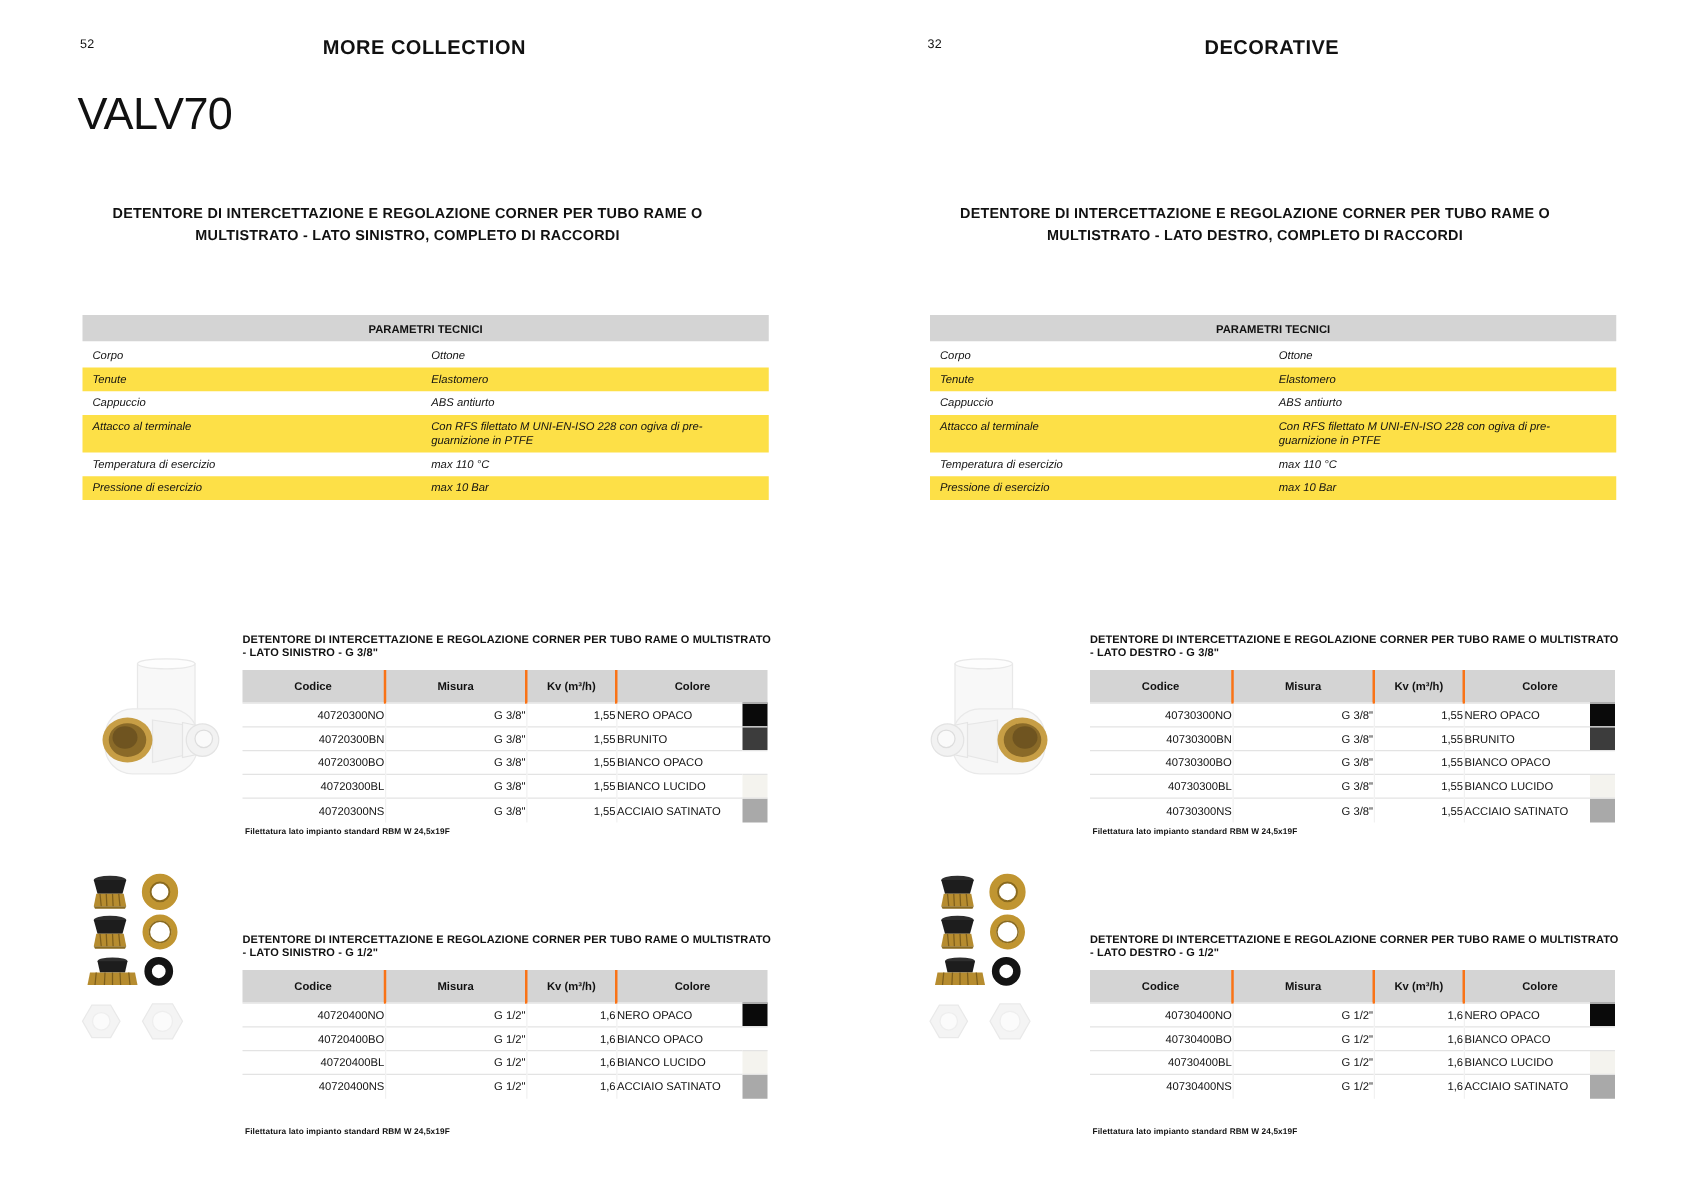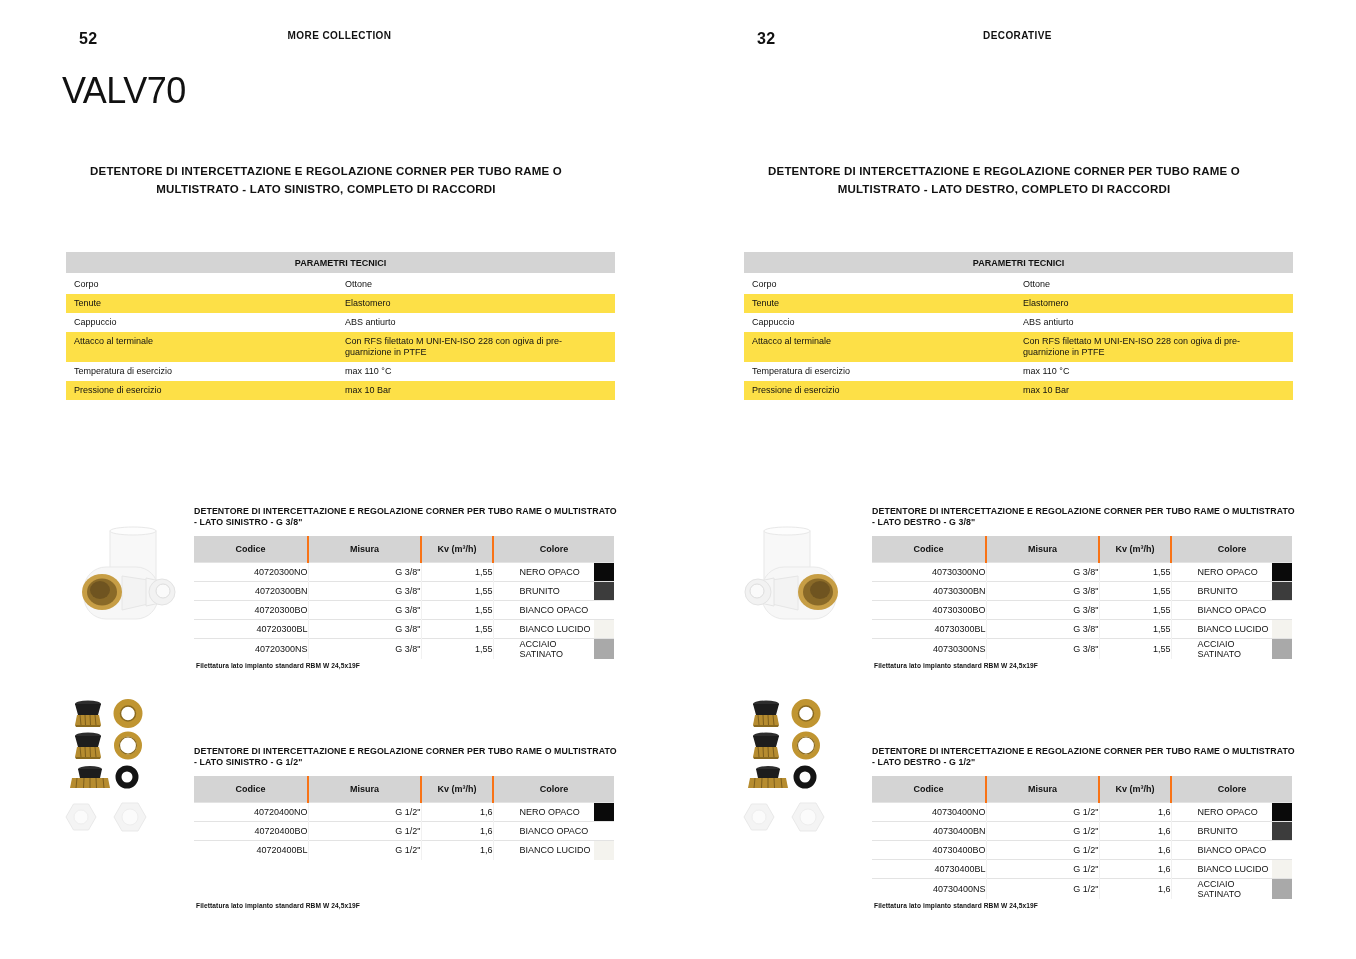--- a/index.html
+++ b/index.html
@@ -1,44 +1,44 @@
 <!DOCTYPE html>
 <html><head>
 <meta charset="utf-8">
 <style>
   * { margin:0; padding:0; box-sizing:border-box; }
   html,body { width:1356px; height:959px; background:#ffffff; font-family:"Liberation Sans",sans-serif; color:#111; position:relative; overflow:hidden; }
   .page { position:absolute; top:0; width:678px; height:959px; }
   #page-52 { left:0; } #page-53 { left:678px; }
 
-  .page-number { position:absolute; left:79px; top:30px; font-size:16px; font-weight:bold; letter-spacing:.3px; }
-  .collection-label { position:absolute; left:232px; top:30px; width:215px; text-align:center; font-size:10px; font-weight:bold; letter-spacing:.4px; }
+  .page-number { position:absolute; left:64px; top:30px; font-size:10px; font-weight:normal; letter-spacing:.3px; }
+  .collection-label { position:absolute; left:232px; top:30px; width:215px; text-align:center; font-size:16px; font-weight:bold; letter-spacing:.4px; }
   .page-title { position:absolute; left:62px; top:70px; font-size:36px; font-weight:500; letter-spacing:-.5px; }
   .description { position:absolute; left:62px; top:163px; width:528px; text-align:center; font-size:11.5px; font-weight:bold; line-height:17.5px; letter-spacing:.2px; }
 
   
   .tech-table { position:absolute; left:66px; top:252px; width:549px; font-size:9px; }
   .tech-title { background:#d4d4d4; height:21px; line-height:23px; text-align:center; font-weight:bold; font-size:9px; margin-bottom:2px; }
-  .trow { display:flex; align-items:flex-start; padding:4px 0; }
+  .trow { display:flex; align-items:flex-start; padding:4px 0;font-style:italic; }
   .trow.alt { background:#fde047; }
   .tl { width:279px; padding-left:8px; line-height:11px; }
   .tv { width:240px; line-height:11px; }
 
   
   .pt-title { position:absolute; left:194px; width:424px; font-size:8.8px; font-weight:bold; line-height:11px; letter-spacing:.1px; }
   .pt-title.t1 { top:506px; } .pt-title.t2 { top:746px; }
   .ptable { position:absolute; left:194px; width:420px; border-collapse:collapse; table-layout:fixed; font-size:9px; }
   .ptable.t1 { top:536px; } .ptable.t2 { top:776px; }
   .ptable col.c1{width:114px} .ptable col.c2{width:113px} .ptable col.c3{width:72px} .ptable col.c4{width:101px} .ptable col.c5{width:20px}
   .ptable th { background:#d4d4d4; height:26px; font-weight:bold; text-align:center; font-size:9px; }
   .ptable th + th { border-left:2px solid #f97316; }
   .ptable td { height:19.2px; border-top:1px solid #e3e3e3; }
   .ptable td.cc { text-align:right; border-left:1px solid #f1f1f1; }
   .ptable td.cc:first-child { border-left:none; }
-  .ptable td.cl { text-align:left; padding-left:26px; border-left:1px solid #f1f1f1; }
+  .ptable td.cl { text-align:left; padding-left:0; border-left:1px solid #f1f1f1; }
   .ptable td.sw { padding:0; }
   .footnote { position:absolute; left:196px; font-size:6.6px; font-weight:bold; letter-spacing:.1px; }
   .footnote.f1 { top:662px; } .footnote.f2 { top:902px; }
 
   .valve-img { position:absolute; left:56px; top:521px; width:130px; height:130px; }
   .valve-img.mirror { transform:scaleX(-1); }
   .fittings-img { position:absolute; left:56px; top:687px; width:130px; height:160px; }
 </style>
 </head>
 <body>
@@ -211,20 +211,27 @@
           <td class="cl">BIANCO OPACO</td>
           <td class="sw" style="background: rgb(255, 255, 255);"></td>
         </tr>
     <tr>
           <td class="cc">40720400BL</td>
           <td class="cc">G 1/2"</td>
           <td class="cc">1,6</td>
           <td class="cl">BIANCO LUCIDO</td>
           <td class="sw" style="background: rgb(244, 243, 238);"></td>
         </tr>
+    <tr>
+          <td class="cc">40720400NS</td>
+          <td class="cc">G 1/2"</td>
+          <td class="cc">1,6</td>
+          <td class="cl">ACCIAIO SATINATO</td>
+          <td class="sw" style="background: rgb(169, 169, 169);"></td>
+        </tr>
   </tbody>
     </table>
   <div class="footnote f2">Filettatura lato impianto standard RBM W 24,5x19F</div>
 </div>
 
 <div class="page" id="page-53">
   <div class="page-number">32</div>
   <div class="collection-label">DECORATIVE</div>
   <p class="description">DETENTORE DI INTERCETTAZIONE E REGOLAZIONE CORNER PER TUBO RAME O MULTISTRATO - LATO DESTRO, COMPLETO DI RACCORDI</p>
 
@@ -336,27 +343,20 @@
           <th colspan="2">Colore</th>
         </tr>
     <tr>
           <td class="cc">40730400NO</td>
           <td class="cc">G 1/2"</td>
           <td class="cc">1,6</td>
           <td class="cl">NERO OPACO</td>
           <td class="sw" style="background: rgb(10, 10, 10);"></td>
         </tr>
     <tr>
-          <td class="cc">40730400BN</td>
-          <td class="cc">G 1/2"</td>
-          <td class="cc">1,6</td>
-          <td class="cl">BRUNITO</td>
-          <td class="sw" style="background: rgb(60, 60, 60);"></td>
-        </tr>
-    <tr>
           <td class="cc">40730400BO</td>
           <td class="cc">G 1/2"</td>
           <td class="cc">1,6</td>
           <td class="cl">BIANCO OPACO</td>
           <td class="sw" style="background: rgb(255, 255, 255);"></td>
         </tr>
     <tr>
           <td class="cc">40730400BL</td>
           <td class="cc">G 1/2"</td>
           <td class="cc">1,6</td>

